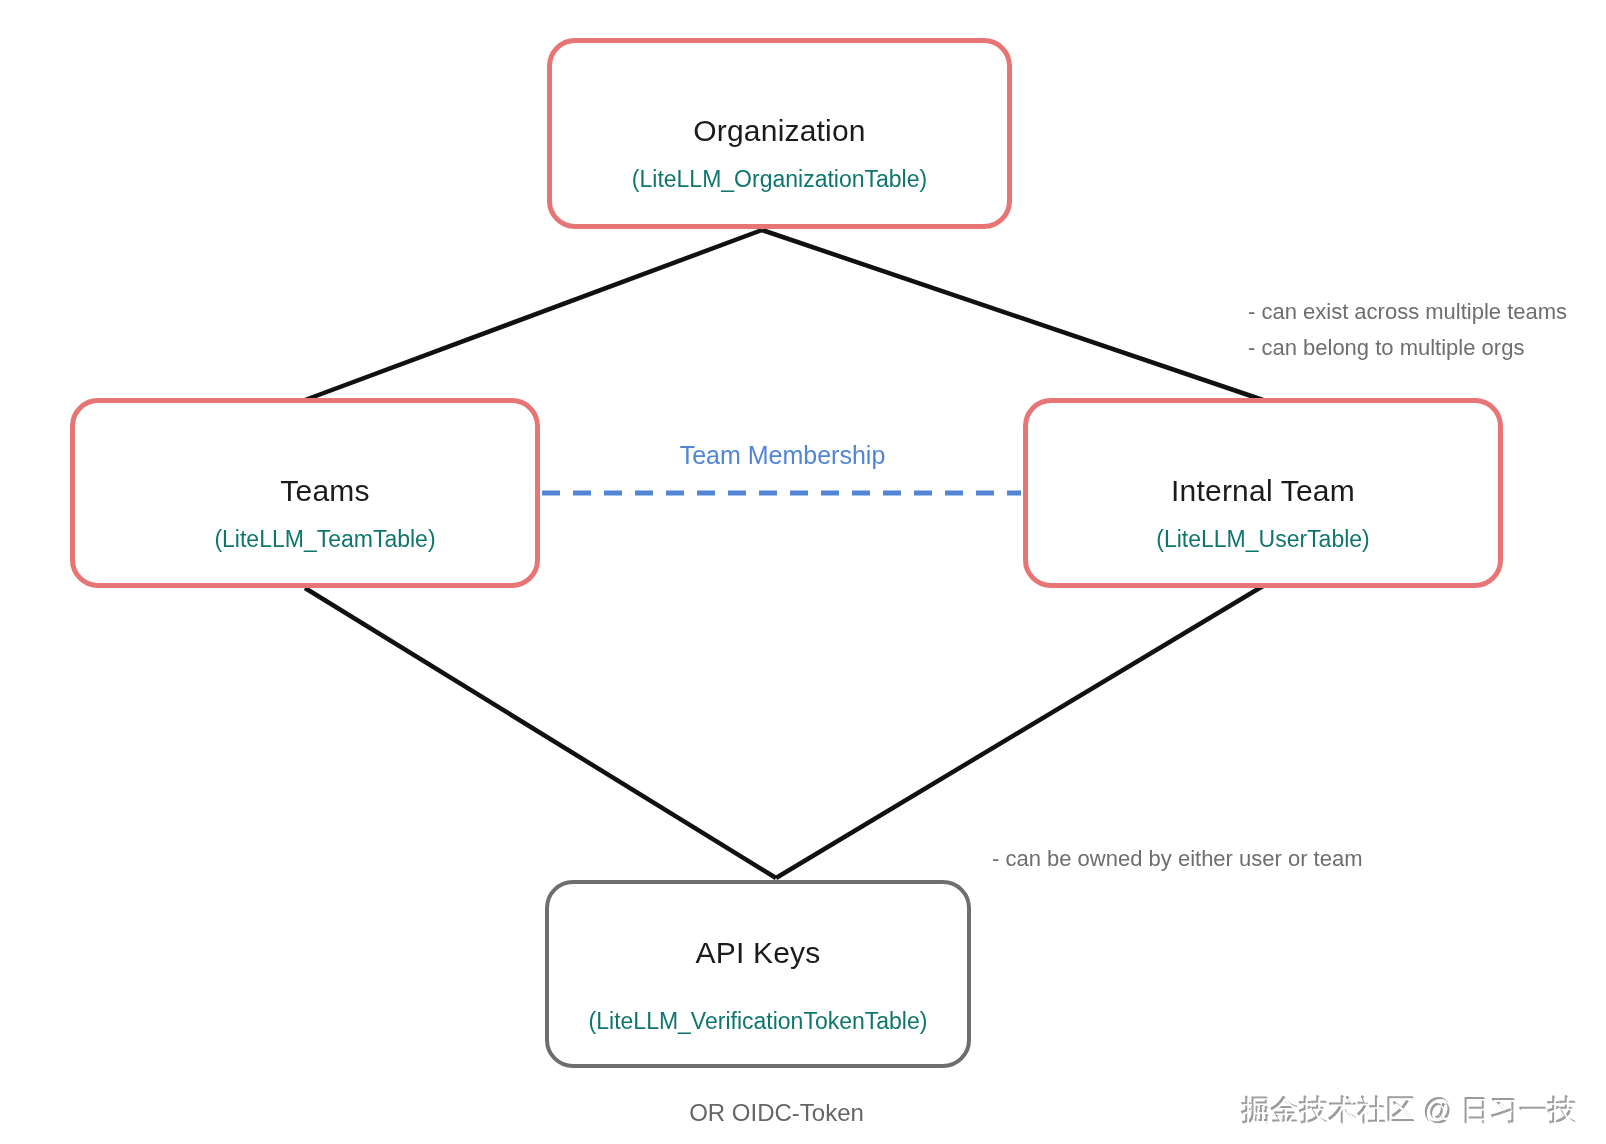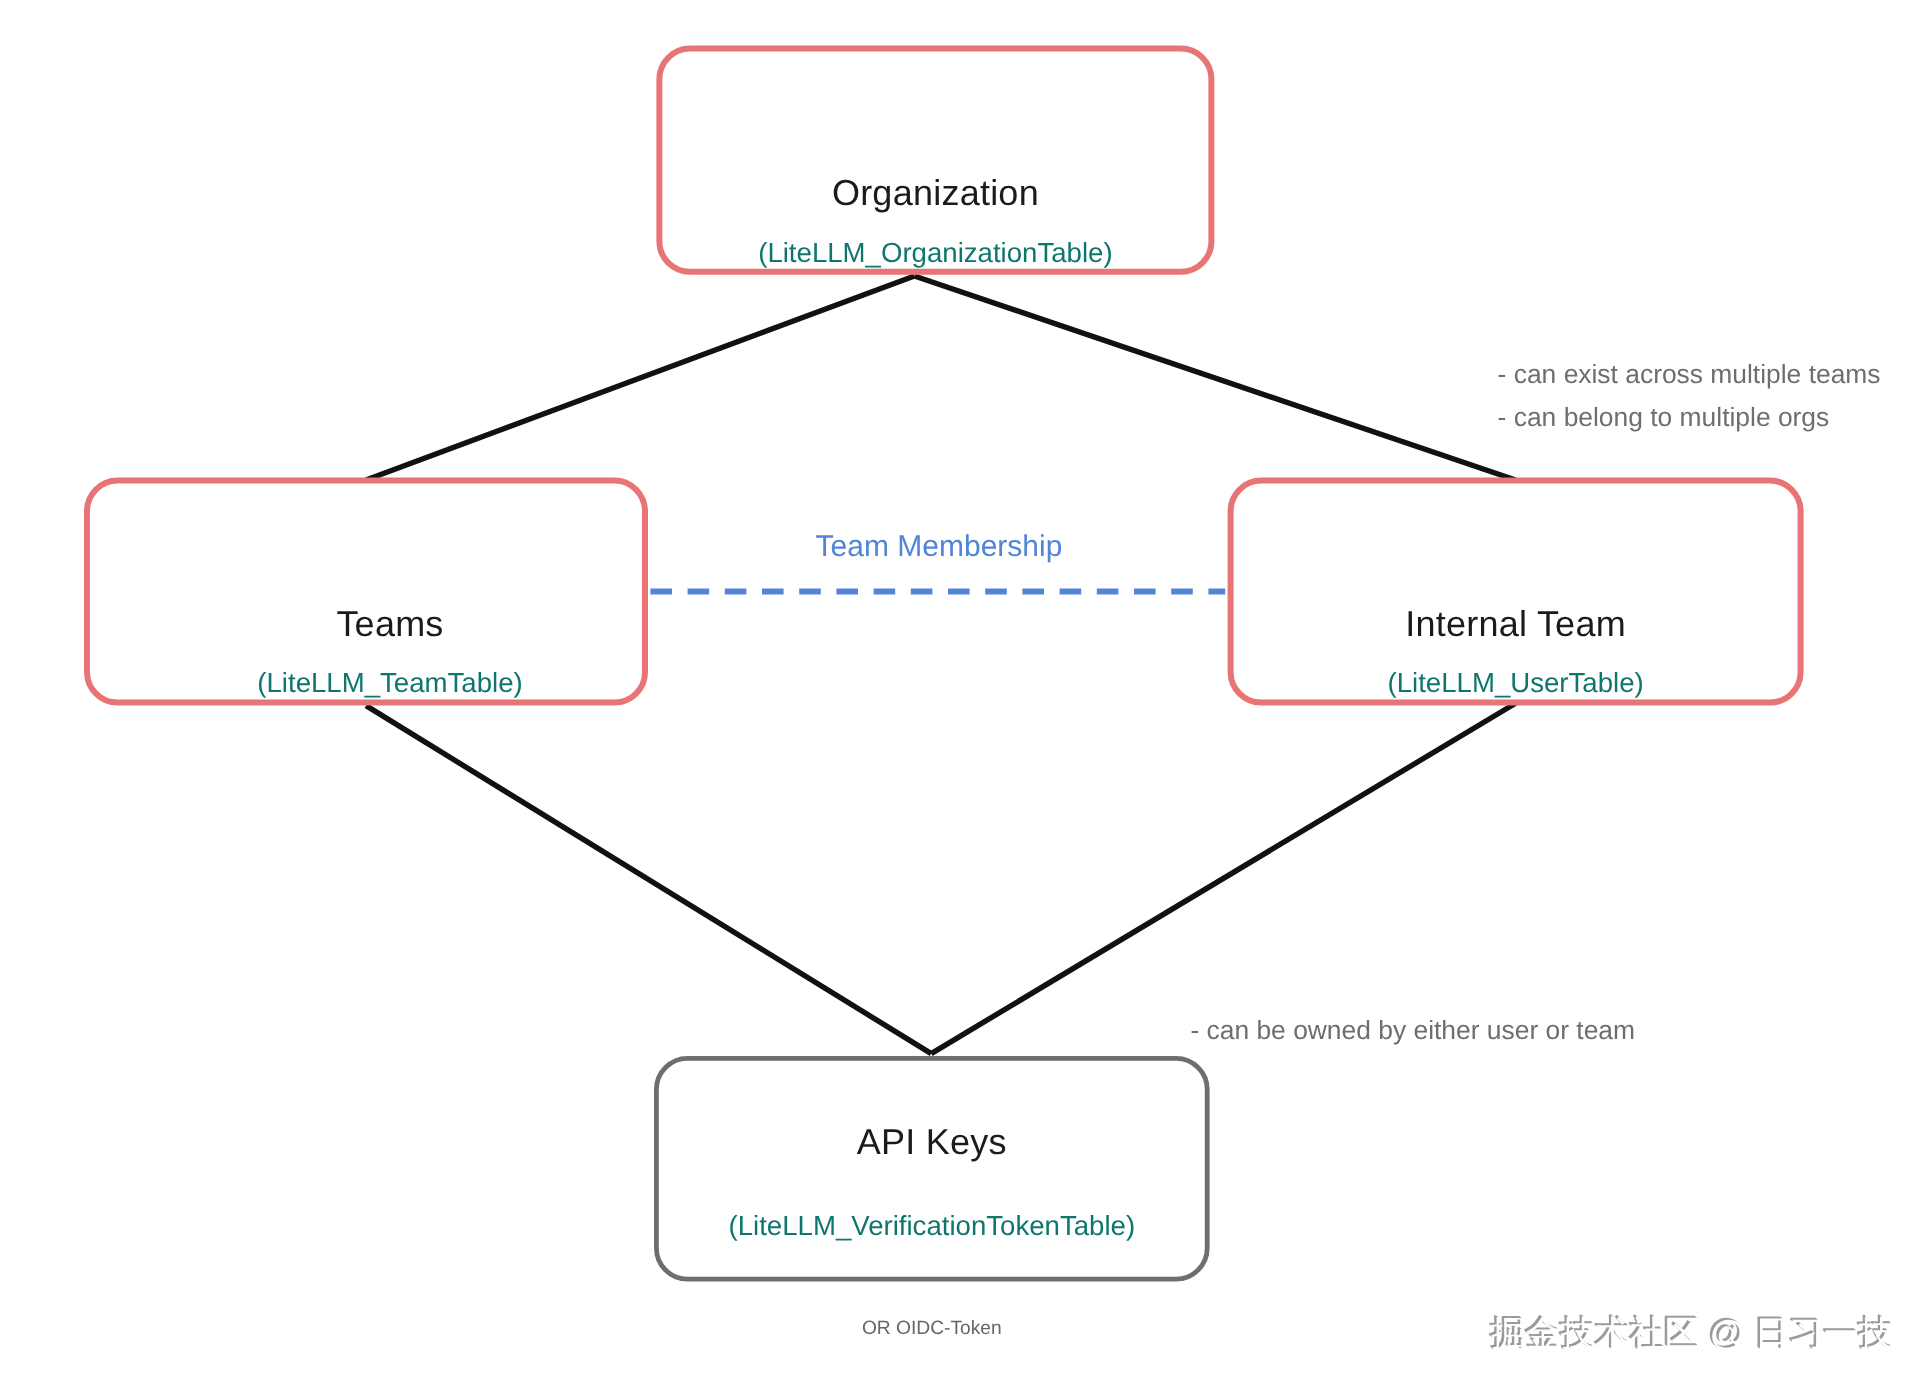--- a/index.html
+++ b/index.html
@@ -11,38 +11,38 @@
     overflow:hidden;
   }
   .edges{position:absolute;left:0;top:0;z-index:0;}
   .node{
     position:absolute;z-index:2;
     background:#ffffff;
     border-radius:28px;
     display:flex;flex-direction:column;align-items:center;justify-content:center;
     text-align:center;box-sizing:border-box;
   }
-  .node--red{border:5px solid #e87575;justify-content:flex-end;}
+  .node--red{border:5px solid #e87575;}
   .node--gray{border:4px solid #6e6e6e;}
   .node--offset{padding-top:40px;}
   .node--offset-sm{padding-top:22px;}
   .node-title{font-size:30px;color:#1b1b1b;letter-spacing:0.2px;}
   .node-sub{font-size:23px;color:#0f766e;margin-top:18px;}
   .node-sub--wide{margin-top:38px;}
   .label-blue{
     position:absolute;z-index:1;
     font-size:25px;color:#5285d6;text-align:center;
   }
   .note{
     position:absolute;z-index:1;
     font-size:22px;color:#6e6e6e;line-height:36px;white-space:nowrap;
   }
   .caption{
     position:absolute;z-index:1;
-    font-size:16px;color:#666666;text-align:center;white-space:nowrap;
+    font-size:24px;color:#666666;text-align:center;white-space:nowrap;
   }
   .watermark{
     position:absolute;z-index:3;
     font-size:29px;
     color:#ffffff;
     text-shadow:-2px -2px 0 #9b9b9b, -1px -1px 0 #9b9b9b;
     white-space:nowrap;
   }
 </style>
 </head>
@@ -66,21 +66,21 @@
   <div class="node node--red node--offset" style="left:70px;top:398px;width:470px;height:190px;padding-left:40px;">
     <div class="node-title">Teams</div>
     <div class="node-sub">(LiteLLM_TeamTable)</div>
   </div>
 
   <div class="node node--red node--offset" style="left:1023px;top:398px;width:480px;height:190px;">
     <div class="node-title">Internal Team</div>
     <div class="node-sub">(LiteLLM_UserTable)</div>
   </div>
 
-  <div class="node node--gray node--offset-sm" style="left:545px;top:880px;width:463px;height:188px;">
+  <div class="node node--gray node--offset-sm" style="left:545px;top:880px;width:426px;height:188px;">
     <div class="node-title">API Keys</div>
     <div class="node-sub node-sub--wide">(LiteLLM_VerificationTokenTable)</div>
   </div>
 
   <div class="label-blue" style="left:540px;top:441px;width:485px;">Team Membership</div>
 
   <div class="note" style="left:1248px;top:294px;">
     <div>- can exist across multiple teams</div>
     <div>- can belong to multiple orgs</div>
   </div>

